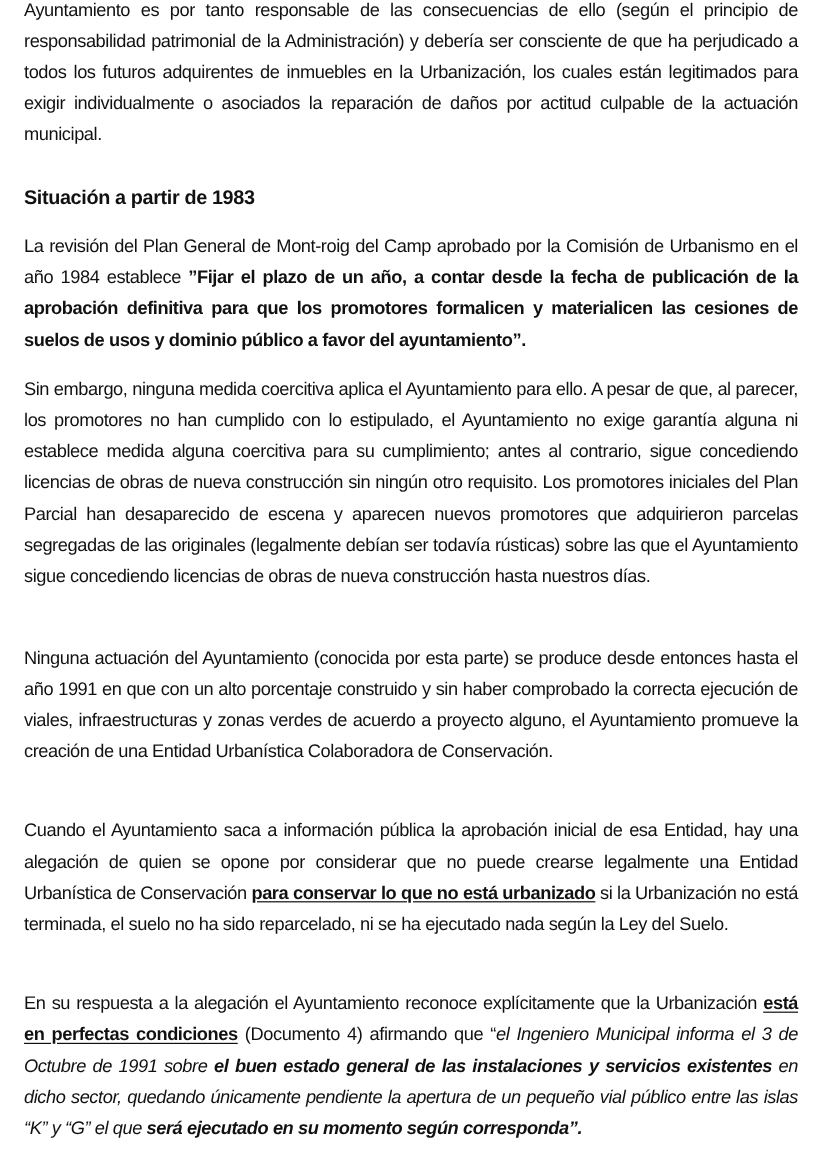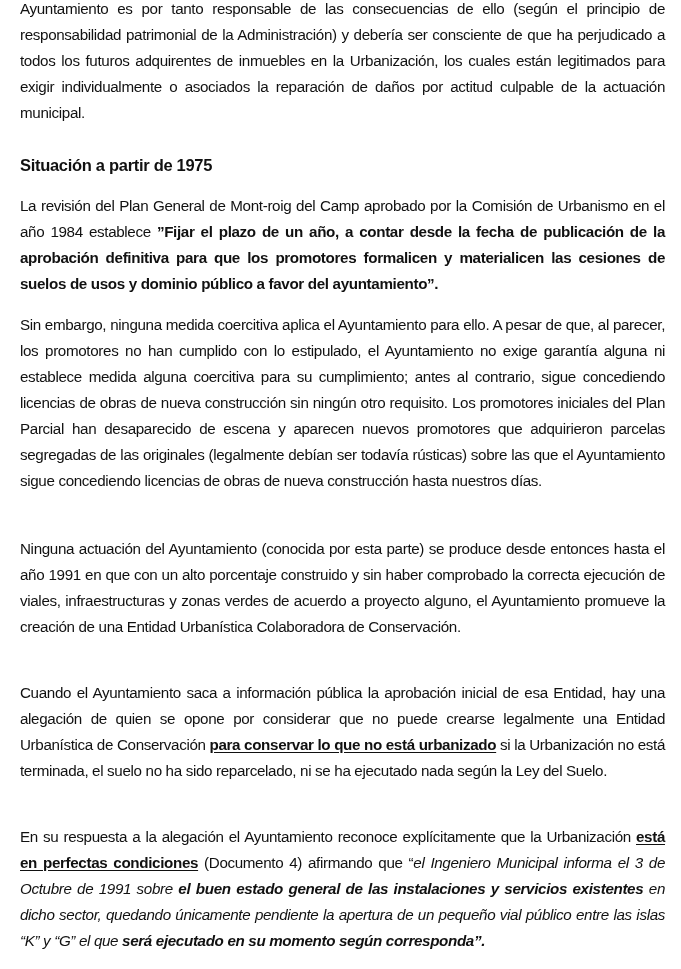--- a/index.html
+++ b/index.html
@@ -25,21 +25,21 @@
     u { text-decoration: underline; text-underline-offset: 2px; }
     i { font-style: italic; }
   </style>
 </head>
 <body>
 
 <div class="page">
 
   <p class="p" style="top:-4px; margin:0;">Ayuntamiento es por tanto responsable de las consecuencias de ello (según el principio de responsabilidad patrimonial de la Administración) y debería ser consciente de que ha perjudicado a todos los futuros adquirentes de inmuebles en la Urbanización, los cuales están legitimados para exigir individualmente o asociados la reparación de daños por actitud culpable de la actuación municipal.</p>
 
-  <div class="h" style="top:155px;">Situación a partir de 1975</div>
+  <div class="h" style="top:155px;">Situación a partir de 1983</div>
 
   <p class="p" style="top:193px; margin:0;"><span>La revisión del Plan General de Mont-roig del Camp aprobado por la Comisión de Urbanismo en el año 1984 establece </span><b>”Fijar el plazo de un año, a contar desde la fecha de publicación de la aprobación definitiva para que los promotores formalicen y materialicen las cesiones de suelos de usos y dominio público a favor del ayuntamiento”.</b></p>
 
   <p class="p" style="top:312px; margin:0;">Sin embargo, ninguna medida coercitiva aplica el Ayuntamiento para ello. A pesar de que, al parecer, los promotores no han cumplido con lo estipulado, el Ayuntamiento no exige garantía alguna ni establece medida alguna coercitiva para su cumplimiento; antes al contrario, sigue concediendo licencias de obras de nueva construcción sin ningún otro requisito. Los promotores iniciales del Plan Parcial han desaparecido de escena y aparecen nuevos promotores que adquirieron parcelas segregadas de las originales (legalmente debían ser todavía rústicas) sobre las que el Ayuntamiento sigue concediendo licencias de obras de nueva construcción hasta nuestros días.</p>
 
   <p class="p" style="top:536px; margin:0;">Ninguna actuación del Ayuntamiento (conocida por esta parte) se produce desde entonces hasta el año 1991 en que con un alto porcentaje construido y sin haber comprobado la correcta ejecución de viales, infraestructuras y zonas verdes de acuerdo a proyecto alguno, el Ayuntamiento promueve la creación de una Entidad Urbanística Colaboradora de Conservación.</p>
 
   <p class="p" style="top:680px; margin:0;"><span>Cuando el Ayuntamiento saca a información pública la aprobación inicial de esa Entidad, hay una alegación de quien se opone por considerar que no puede crearse legalmente una Entidad Urbanística de Conservación </span><b><u>para conservar lo que no está urbanizado</u></b><span> si la Urbanización no está terminada, el suelo no ha sido reparcelado, ni se ha ejecutado nada según la Ley del Suelo.</span></p>
 
   <p class="p" style="top:824px; margin:0;"><span>En su respuesta a la alegación el Ayuntamiento reconoce explícitamente que la Urbanización </span><b><u>está en perfectas condiciones</u></b><span> (Documento 4) afirmando que “</span><i>el Ingeniero Municipal informa el 3 de Octubre de 1991 sobre </i><b><i>el buen estado general de las instalaciones y servicios existentes</i></b><i> en dicho sector, quedando únicamente pendiente la apertura de un pequeño vial público entre las islas “K” y “G” el que </i><b><i>será ejecutado en su momento según corresponda”.</i></b></p>

